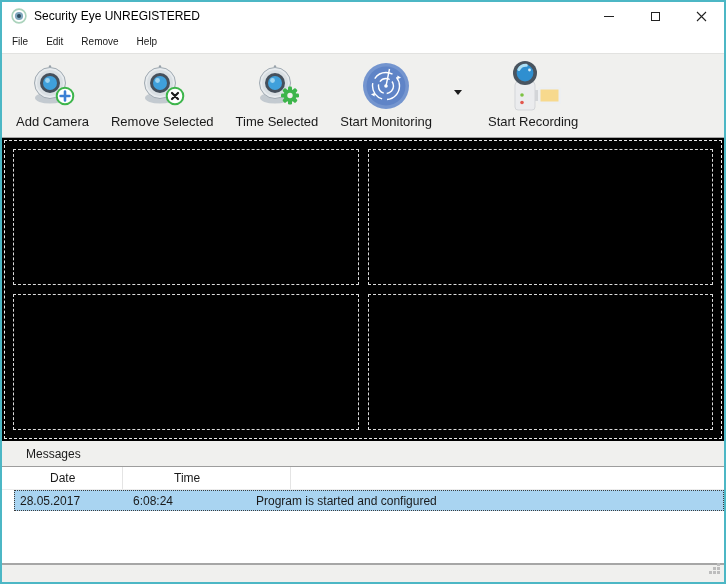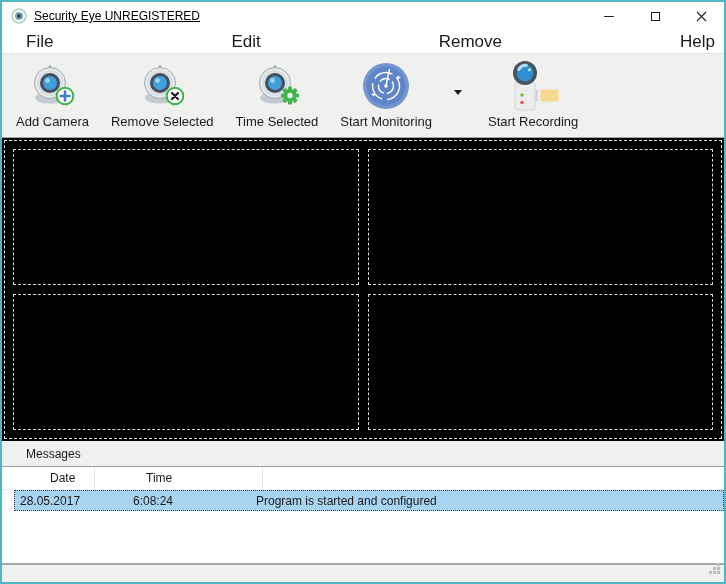--- a/index.html
+++ b/index.html
@@ -15,33 +15,32 @@
     position: relative;
   }
 
   
   .titlebar {
     height: 28px; flex: 0 0 28px;
     display: flex; align-items: center;
     background: #fff;
   }
   .titlebar .app-icon { margin-left: 9px; display: flex; align-items: center; }
-  .titlebar .title { margin-left: 7px; font-size: 12px; color: #000; text-decoration: underline; }
+  .titlebar .title { margin-left: 7px; font-size: 12px; color: #000; }
   .win-controls { margin-left: auto; display: flex; height: 100%; }
   .win-btn { width: 46px; height: 100%; display: flex; align-items: center; justify-content: center; cursor: default; }
   .glyph-min { width: 10px; height: 1px; background: #222; }
   .glyph-max { width: 9px; height: 9px; border: 1px solid #222; background: transparent; }
 
   
   .menubar {
     height: 23px; flex: 0 0 23px;
     display: flex; align-items: center;
-    background: #fff; padding-left: 15px;
-    font-size: 17px;
-    justify-content: space-between;
+    background: #fff; padding-left: 1px;
+    font-size: 10px;
   }
   .menu-item { padding: 2px 9px; }
 
   
   .toolbar {
     height: 85px; flex: 0 0 85px;
     background: #f0f0ee;
     border-top: 1px solid #e2e2e0;
     border-bottom: 1px solid #a7a7a7;
     display: flex; align-items: flex-start;
@@ -84,21 +83,21 @@
   
   .messages-title {
     flex: 0 0 25px; height: 25px;
     background: #f0f0ee;
     display: flex; align-items: center;
     padding-left: 24px; font-size: 12px;
   }
   .list { flex: 1 1 auto; display: flex; flex-direction: column; border-top: 1px solid #9d9d9d; background: #fff; }
   .list-header { flex: 0 0 23px; display: flex; font-size: 12px; background: #fff; border-bottom: 1px solid #ececec; }
   .hcell { display: flex; align-items: center; padding-left: 6px; border-right: 1px solid #e4e4e4; }
-  .hcell.c-date { width: 93px; padding-left: 48px; }
+  .hcell.c-date { width: 121px; padding-left: 48px; }
   .hcell.c-time { width: 123px; margin-left: 45px; }
   .hcell.c-msg  { flex: 1; border-right: none; }
   .list-body { flex: 1 1 auto; background: #fff; margin-left: 12px; }
   .list-row { height: 21px; display: flex; font-size: 12px; align-items: stretch; }
   .list-row.selected { background: #a9d4f1; outline: 1px dotted #3c3c3c; outline-offset: -1px; }
   .cell { display: flex; align-items: center; padding-left: 6px; overflow: hidden; white-space: nowrap; }
   .cell.c-date { width: 113px; }
   .cell.c-time { width: 123px; }
   .cell.c-msg  { flex: 1; }
 

